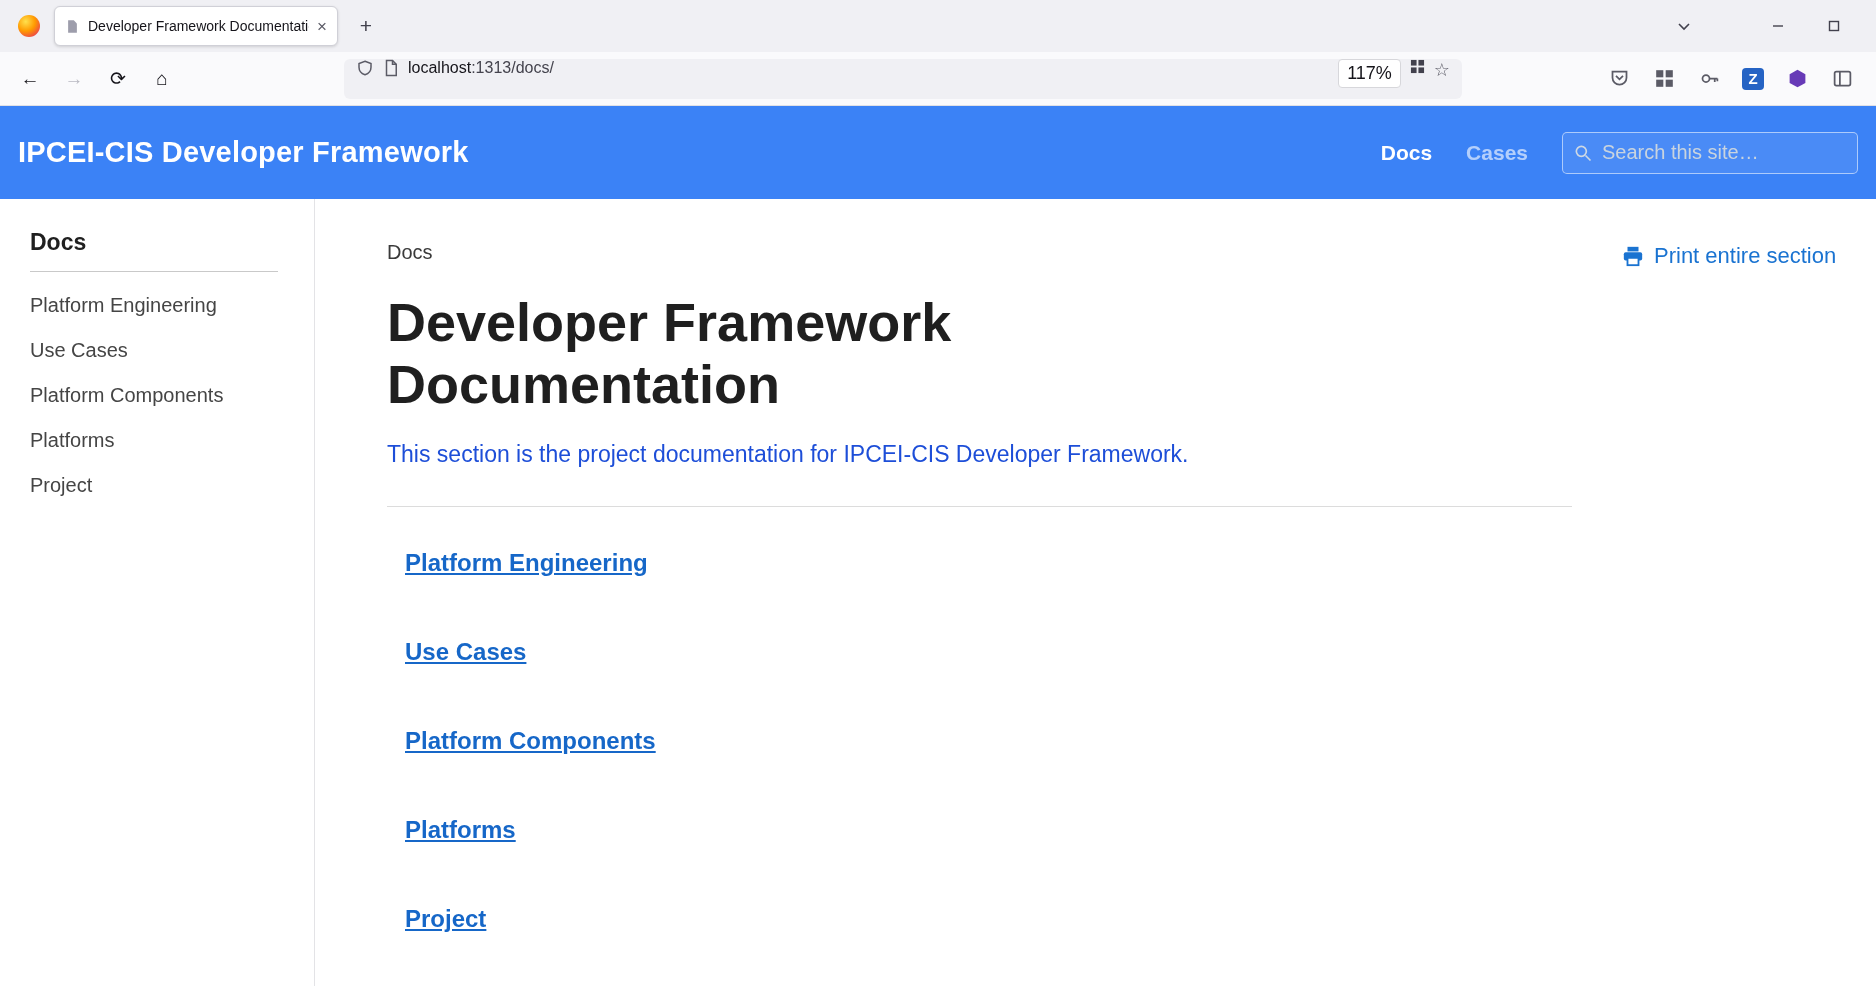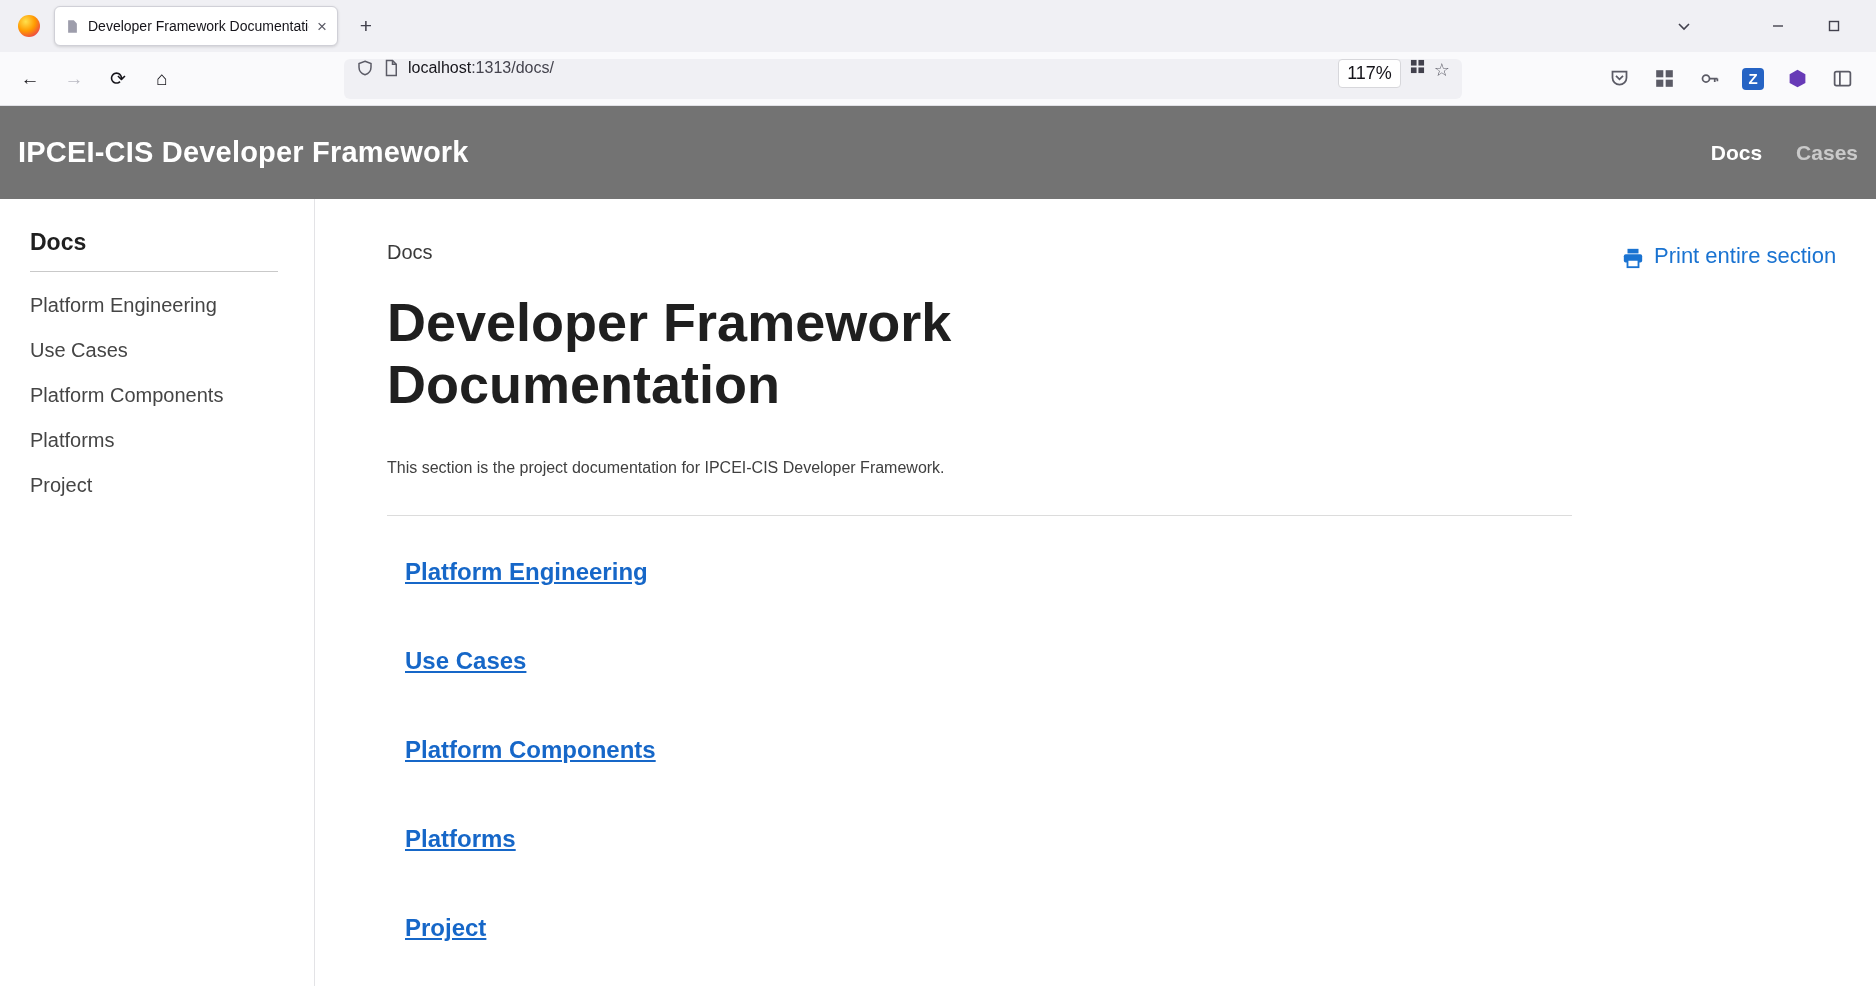--- a/index.html
+++ b/index.html
@@ -34,49 +34,49 @@
   .zoom-badge { font-size:18px; color:#15141a; background:#fff; border:1px solid #d7d7db;
     border-radius:4px; padding:3px 8px; }
   .url-icon { display:flex; align-items:center; }
   .star { font-size:18px; color:#5b5b66; }
   .right-icons { margin-left:auto; display:flex; align-items:center; gap:21px; padding-right:10px; }
   .ri { width:24px; height:24px; display:flex; align-items:center; justify-content:center; }
   .ext-z { width:22px; height:22px; background:#2563c4; color:#fff; font-weight:700; font-size:15px;
     border-radius:4px; display:flex; align-items:center; justify-content:center; }
 
   
-  .site-header { height:93px; background:#737373; display:flex; align-items:center; padding:0 18px; }
+  .site-header { height:93px; background:#3b82f6; display:flex; align-items:center; padding:0 18px; }
   .brand { font-size:29px; font-weight:700; color:#fff; letter-spacing:.2px; }
   .site-nav { margin-left:auto; display:flex; align-items:center; gap:34px; }
   .nav-link { font-size:21px; font-weight:700; color:#fff; text-decoration:none; cursor:pointer; }
   .nav-link.muted { color:rgba(255,255,255,.62); }
   .search-box { width:296px; height:42px; border:1px solid rgba(255,255,255,.55); border-radius:5px;
     background:rgba(255,255,255,.08); display:flex; align-items:center; padding:0 10px; gap:9px; }
   .search-box input { background:transparent; border:none; outline:none; color:#fff; font-size:20px; width:100%; }
   .search-box input::placeholder { color:#c9d4df; }
 
   
   .content { display:flex; height:787px; background:#fff; }
   .sidebar { width:315px; flex:0 0 315px; border-right:1px solid #e3e3e6; padding:30px 20px 0 30px; }
   .sidebar-heading { font-size:23px; font-weight:700; color:#202020; padding-bottom:15px;
     border-bottom:1px solid #c9c9c9; width:248px; }
   .sidebar-item { font-size:20px; color:#454545; margin-top:22px; cursor:pointer; }
 
   .main { width:1257px; flex:0 0 1257px; padding:42px 0 0 72px; }
   .breadcrumb { font-size:20px; color:#3a3a3a; }
   .page-title { font-size:54px; font-weight:700; color:#1f1f1f; line-height:1.14; margin-top:28px; max-width:900px; }
-  .lead { font-size:16px; color:#404040; margin-top:44px; }
+  .lead { font-size:23px; color:#1d4ed8; margin-top:26px; }
   .rule { border:none; border-top:1px solid #dcdcdc; margin-top:38px; width:1185px; }
   .doc-links { margin-top:42px; padding-left:18px; }
   .doc-link { display:inline-block; font-size:24px; font-weight:700; color:#1667c8;
     text-decoration:underline; cursor:pointer; }
   .doc-link-row { margin-bottom:61px; }
 
   .toc { flex:1; padding:44px 0 0 50px; }
-  .print-link { display:flex; align-items:flex-end; gap:10px; color:#1a73d1; font-size:22px; cursor:pointer; }
+  .print-link { display:flex; align-items:center; gap:10px; color:#1a73d1; font-size:22px; cursor:pointer; }
 </style>
 </head>
 <body>
 
 <div class="tabbar">
   <div class="ff-logo"></div>
   <div class="tab">
     <span class="url-icon">
       <svg width="15" height="15" viewBox="0 0 24 24" fill="#9d9dab">
           <path d="M5 2h9l5 5v15H5z"></path>
@@ -170,20 +170,29 @@
         </svg>
     </span>
   </div>
 </div>
 
 <header class="site-header">
   <div class="brand">IPCEI-CIS Developer Framework</div>
   <nav class="site-nav">
     <span class="nav-link">Docs</span>
     <span class="nav-link muted">Cases</span>
+    <div class="search-box">
+      <span style="display:flex;">
+        <svg width="20" height="20" viewBox="0 0 24 24" fill="none" stroke="#cfd9e4" stroke-width="2">
+            <circle cx="10" cy="10" r="6"></circle>
+            <line x1="15" y1="15" x2="21" y2="21"></line>
+          </svg>
+      </span>
+      <input type="text" placeholder="Search this site…" style="">
+    </div>
   </nav>
 </header>
 
 <div class="content">
 
   <aside class="sidebar">
     <div class="sidebar-heading">Docs</div>
     <div class="sidebar-item">Platform Engineering</div>
     <div class="sidebar-item">Use Cases</div>
     <div class="sidebar-item">Platform Components</div>

